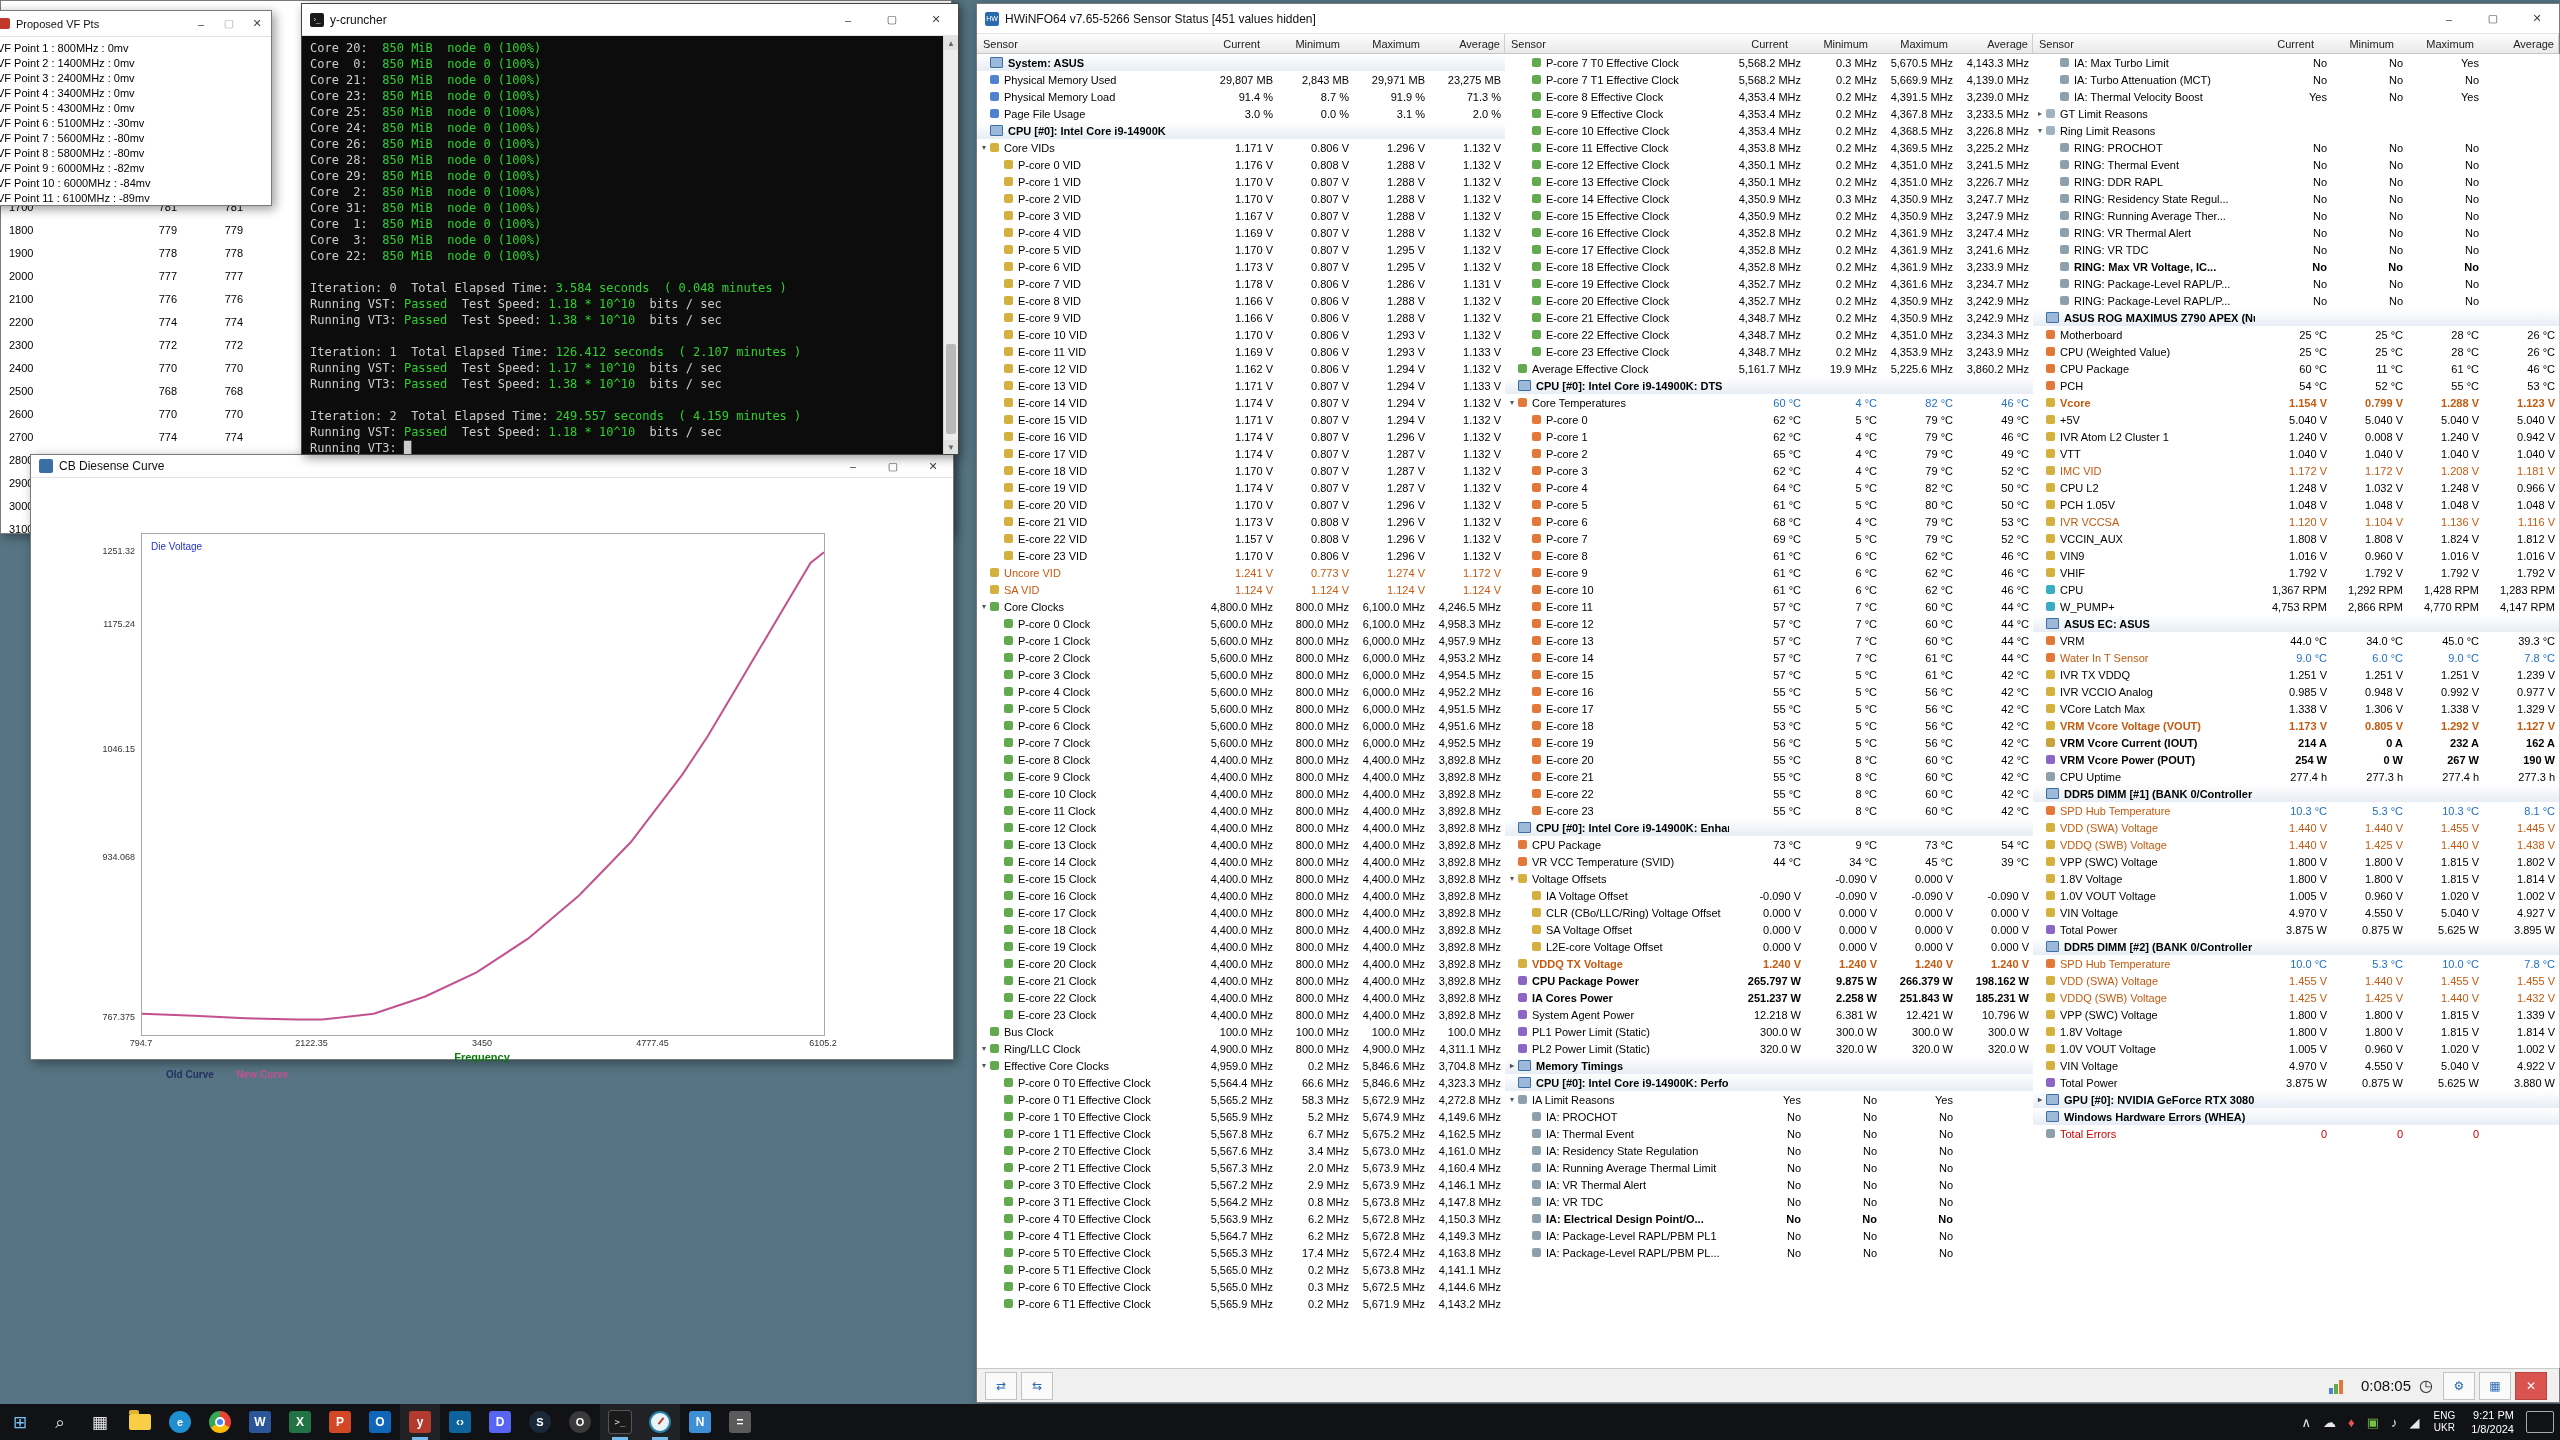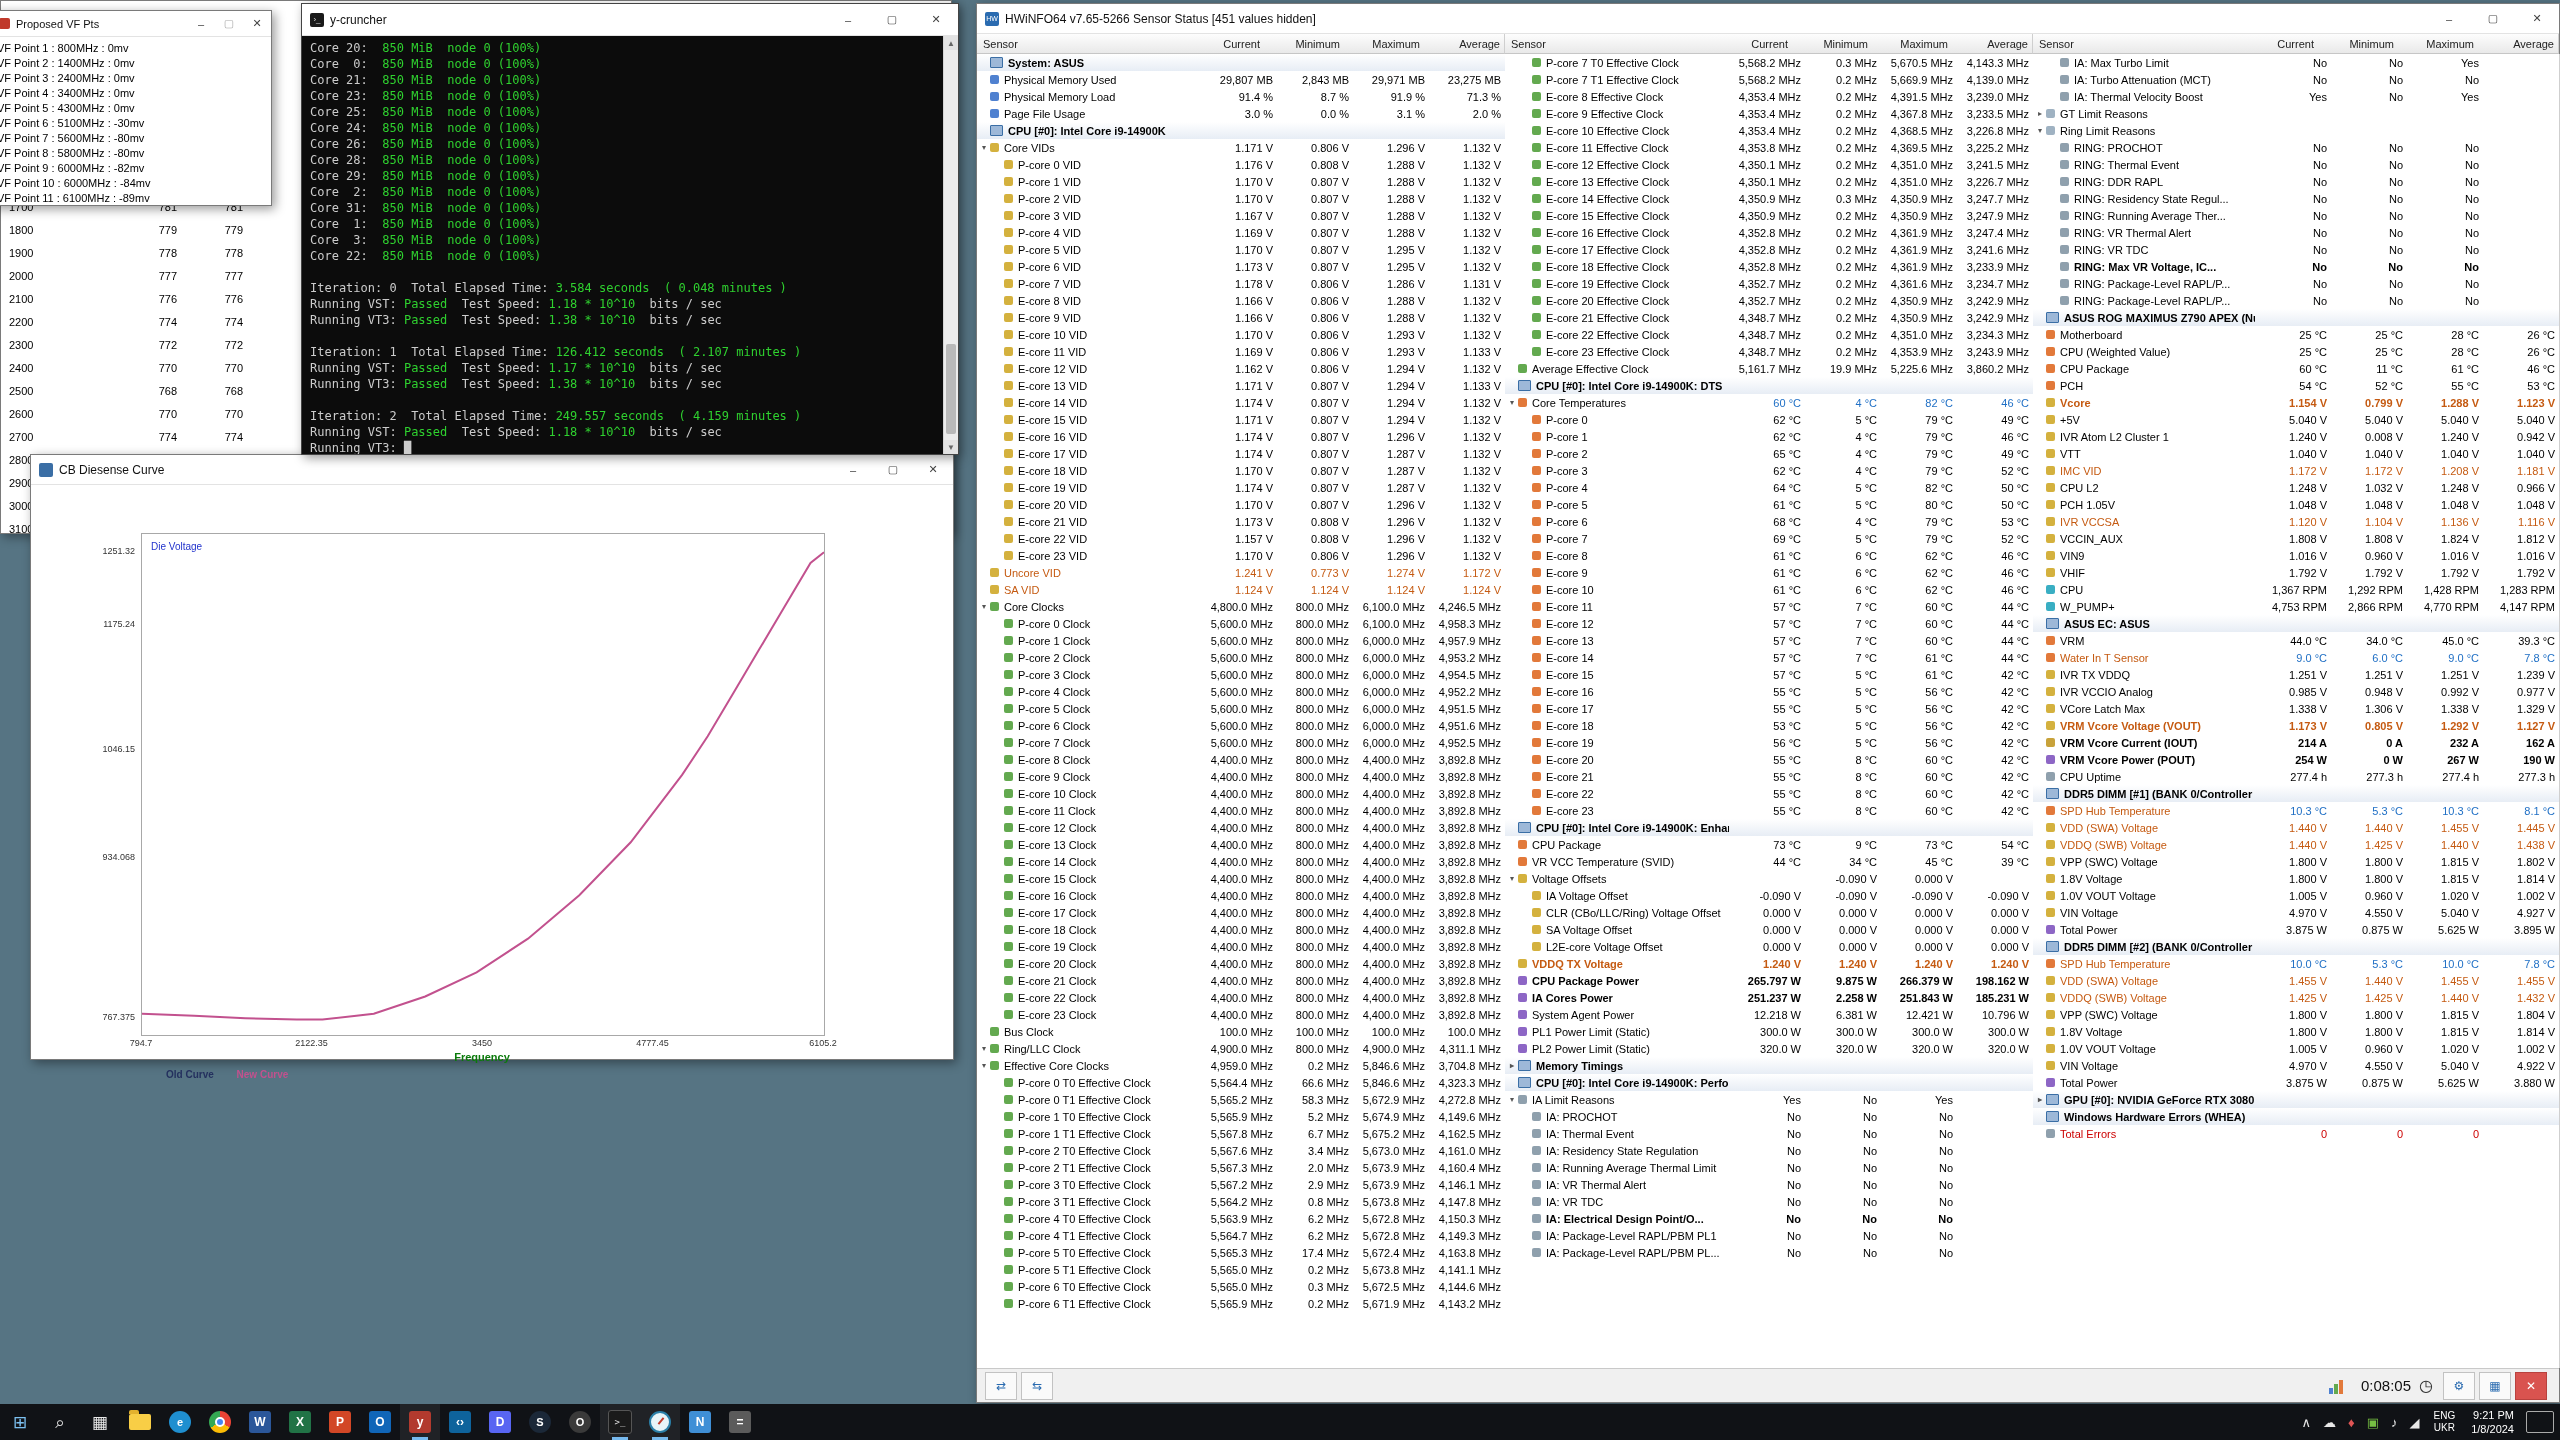--- a/index.html
+++ b/index.html
@@ -233,21 +233,21 @@
         <div class="vf-line">VF Point 6 : 5100MHz : -30mv</div>
         <div class="vf-line">VF Point 7 : 5600MHz : -80mv</div>
         <div class="vf-line">VF Point 8 : 5800MHz : -80mv</div>
         <div class="vf-line">VF Point 9 : 6000MHz : -82mv</div>
         <div class="vf-line">VF Point 10 : 6000MHz : -84mv</div>
         <div class="vf-line">VF Point 11 : 6100MHz : -89mv</div>
       </div>
   </div>
 
   <div class="win" id="cbwin" style="left:30px;top:454px;width:924px;height:606px;z-index:2;">
-    <div class="tbar" style="height:30px;">
+    <div class="tbar" style="height:23px;">
       <span class="wicon" style="background:#3a6ea5;"></span>
       <span class="ttl">CB Diesense Curve</span>
       <span class="cap-btns">
         <span class="cap" style="width:40px;">–</span>
         <span class="cap" style="width:40px;">▢</span>
         <span class="cap" style="width:40px;">✕</span>
       </span>
     </div>
     <div id="cb-content" style="position:absolute;left:0;top:30px;right:0;bottom:0;">
       <div class="plot-box" style="left:110px;top:48px;width:682px;height:501px;">
@@ -2202,21 +2202,21 @@
             <span class="hw-val org">1.440 V</span>
             <span class="hw-val org">1.432 V</span>
           </div>
           <div class="hw-row">
             <span class="hw-chev"></span>
             <span class="hw-ic" style="background: rgb(212, 177, 62);"></span>
             <span class="hw-label">VPP (SWC) Voltage</span>
             <span class="hw-val">1.800 V</span>
             <span class="hw-val">1.800 V</span>
             <span class="hw-val">1.815 V</span>
-            <span class="hw-val">1.804 V</span>
+            <span class="hw-val">1.339 V</span>
           </div>
           <div class="hw-row">
             <span class="hw-chev"></span>
             <span class="hw-ic" style="background: rgb(212, 177, 62);"></span>
             <span class="hw-label">1.8V Voltage</span>
             <span class="hw-val">1.800 V</span>
             <span class="hw-val">1.800 V</span>
             <span class="hw-val">1.815 V</span>
             <span class="hw-val">1.814 V</span>
           </div>

